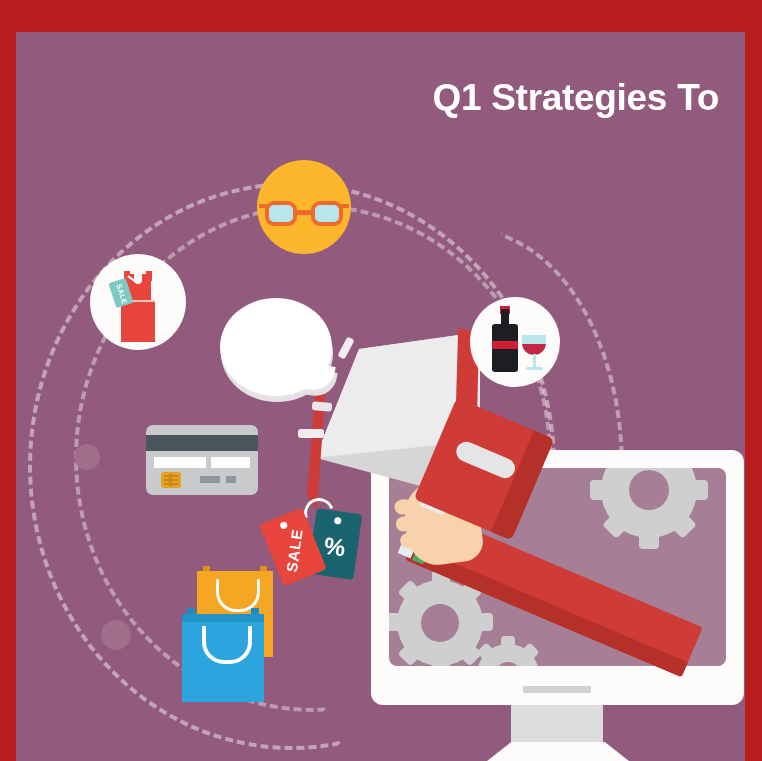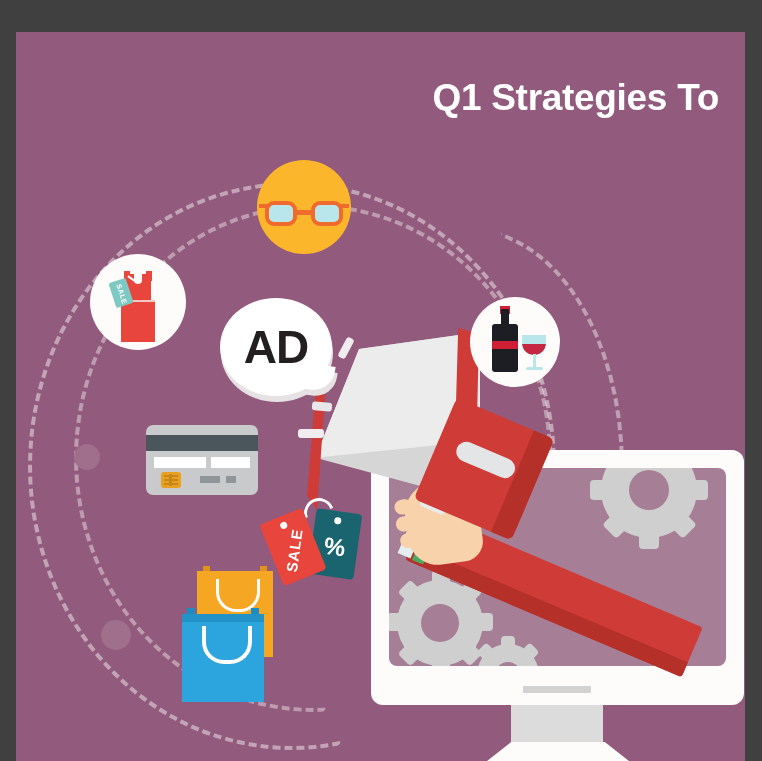--- a/index.html
+++ b/index.html
@@ -1,18 +1,18 @@
 <!DOCTYPE html>
 <html><head>
 <meta charset="utf-8">
 <style>
   html,body{margin:0;padding:0;background:#ffffff;}
   body{width:762px;height:761px;font-family:"Liberation Sans",sans-serif;overflow:hidden;}
 
-  #canvas{position:relative;width:762px;height:761px;background:#404040;text-decoration:underline;}
+  #canvas{position:relative;width:762px;height:761px;background:#b91c1c;text-decoration:underline;}
 
   
   #poster{
     position:absolute;left:16px;top:32px;width:729px;height:729px;
     background:#925a7c;overflow:hidden;
   }
 
   
   #headline{
     position:absolute;right:26px;top:42px;width:420px;
@@ -286,21 +286,20 @@
         <div class="grip"></div>
     </div>
     <div class="wave" id="w1"></div>
     <div id="w0"></div>
     <div class="wave" id="w3"></div>
 
     <div id="bubble-tailS"></div>
     <div id="bubble-shadow"></div>
     <div id="bubble-tail"></div>
     <div id="bubble"></div>
-    <div id="bubble-text">AD</div>
 
     <div class="badge" id="badge-dress">
       <div class="dress-wrap">
         <div class="dress-strapL"></div>
           <div class="dress-strapR"></div>
         <div class="dress-top"></div>
           <div class="dress-notch"></div>
         <div class="dress-belt"></div>
           <div class="dress-skirt"></div>
         <div class="dress-string"></div>

